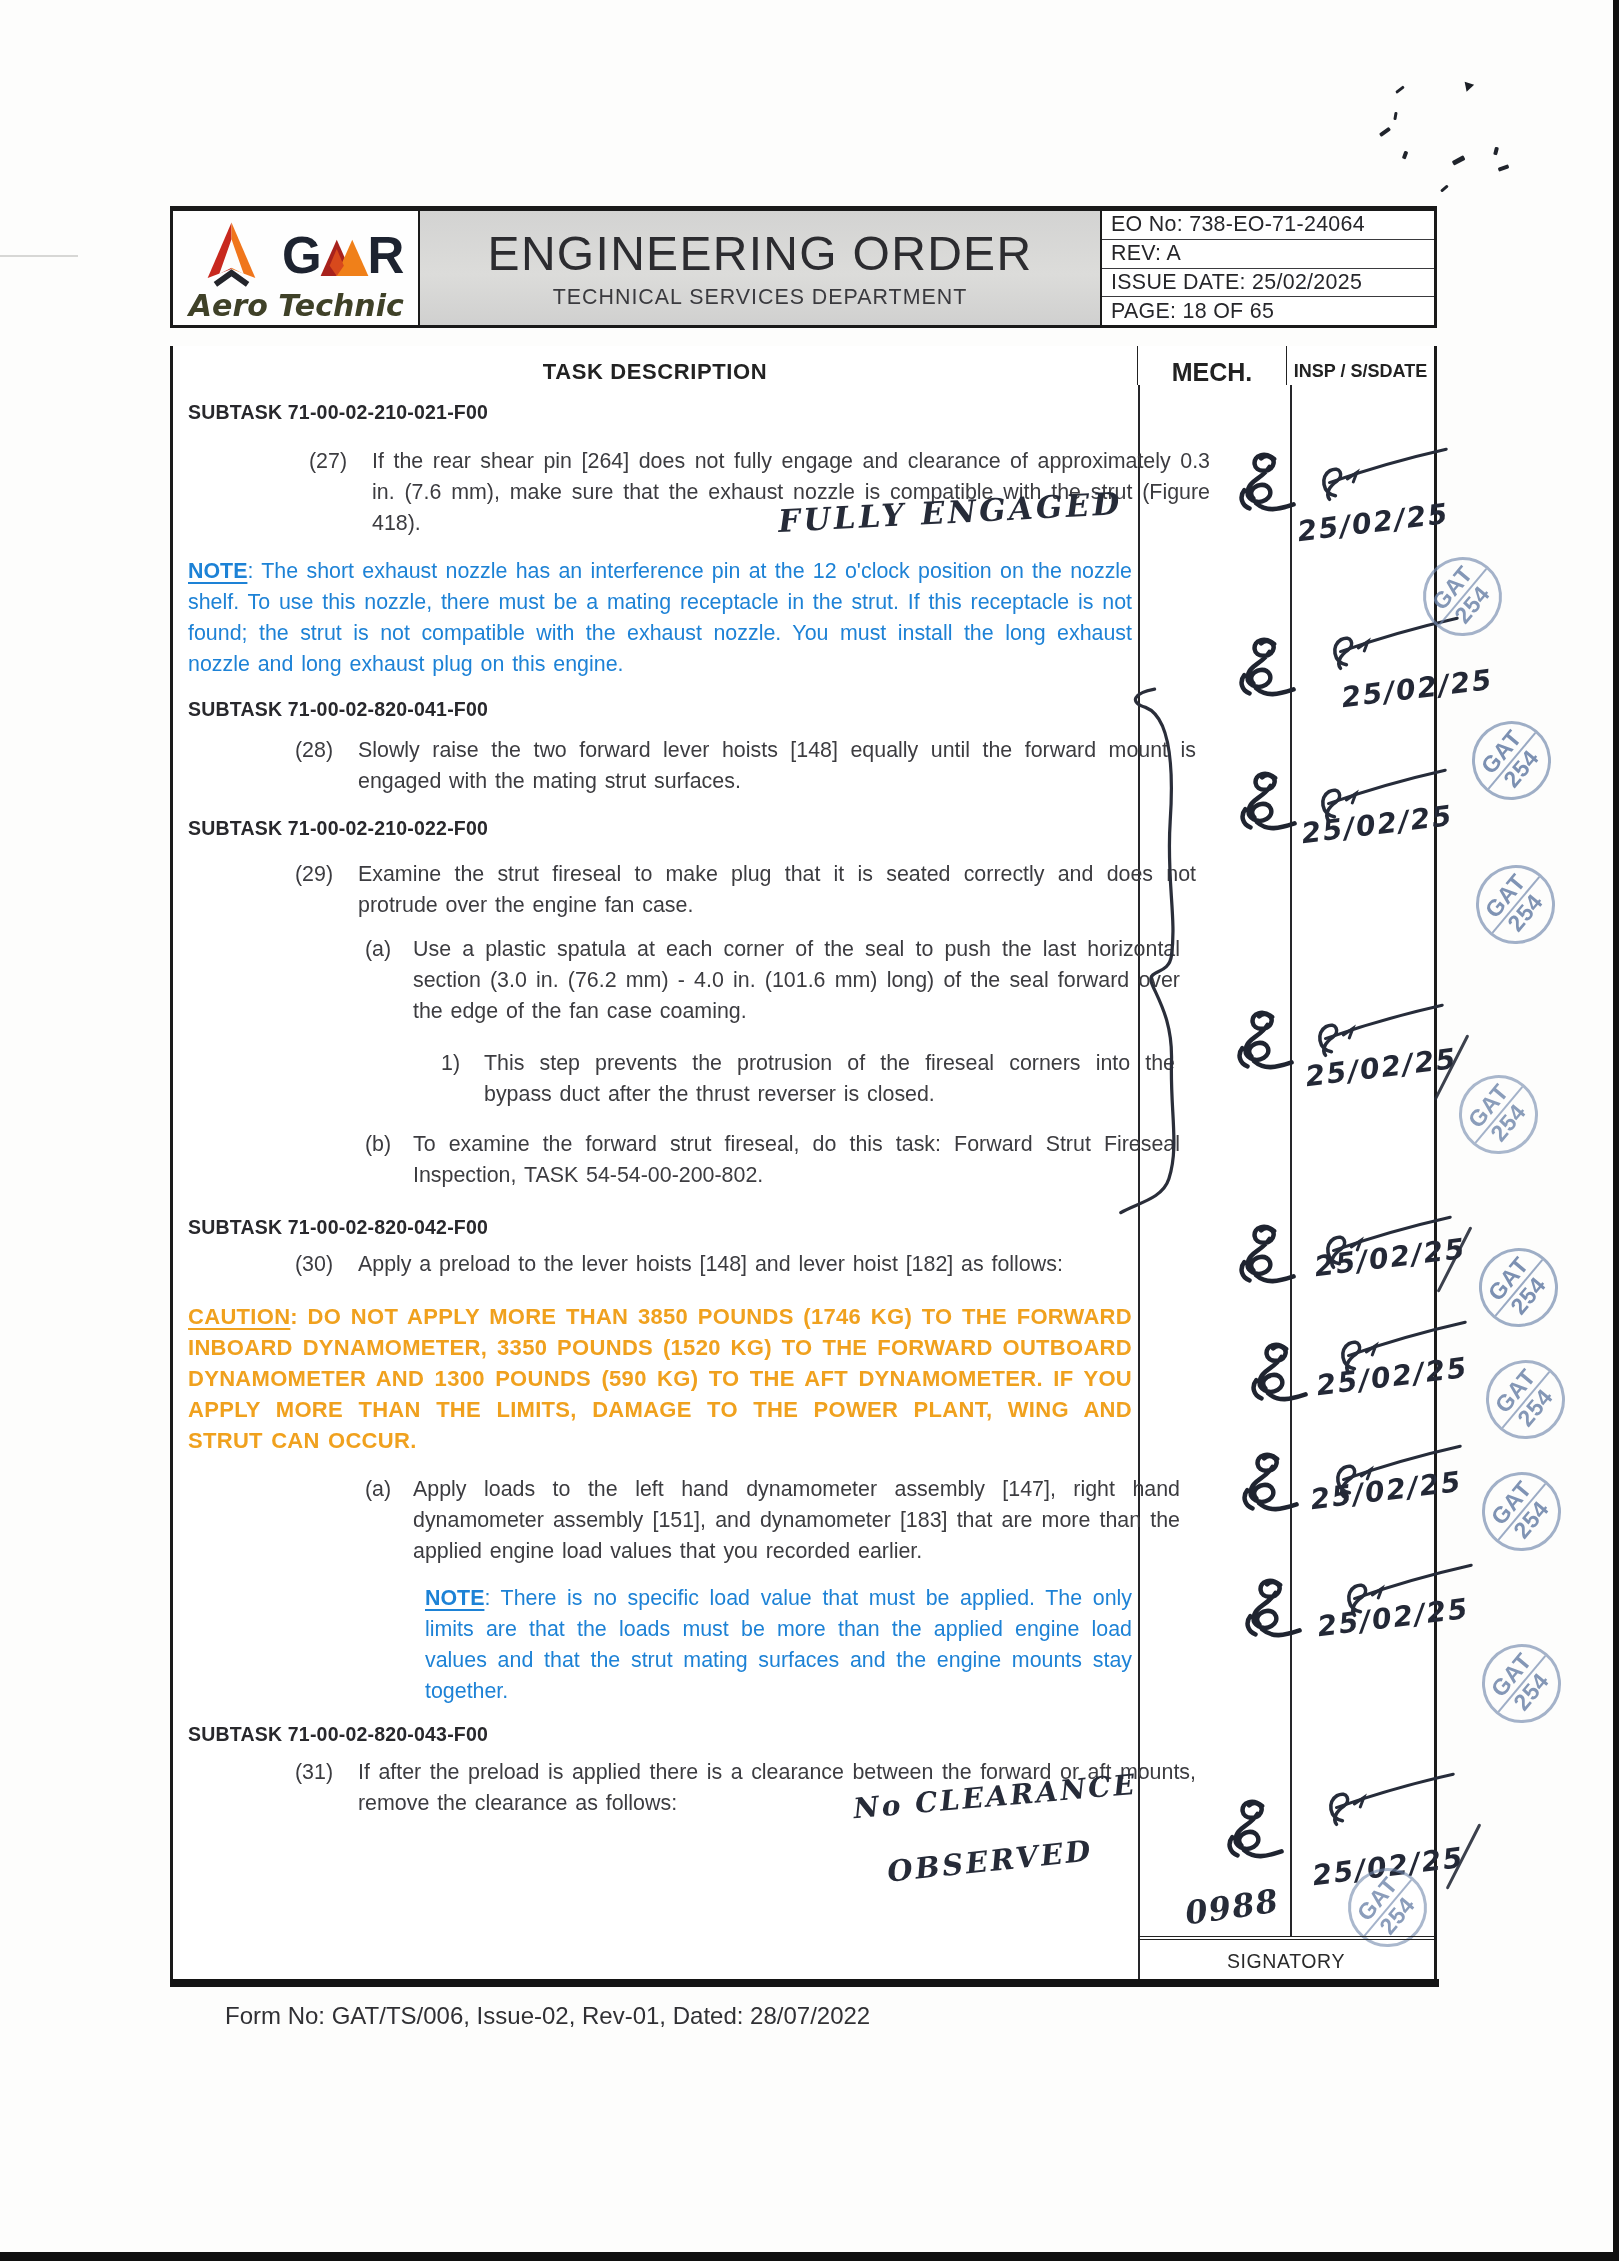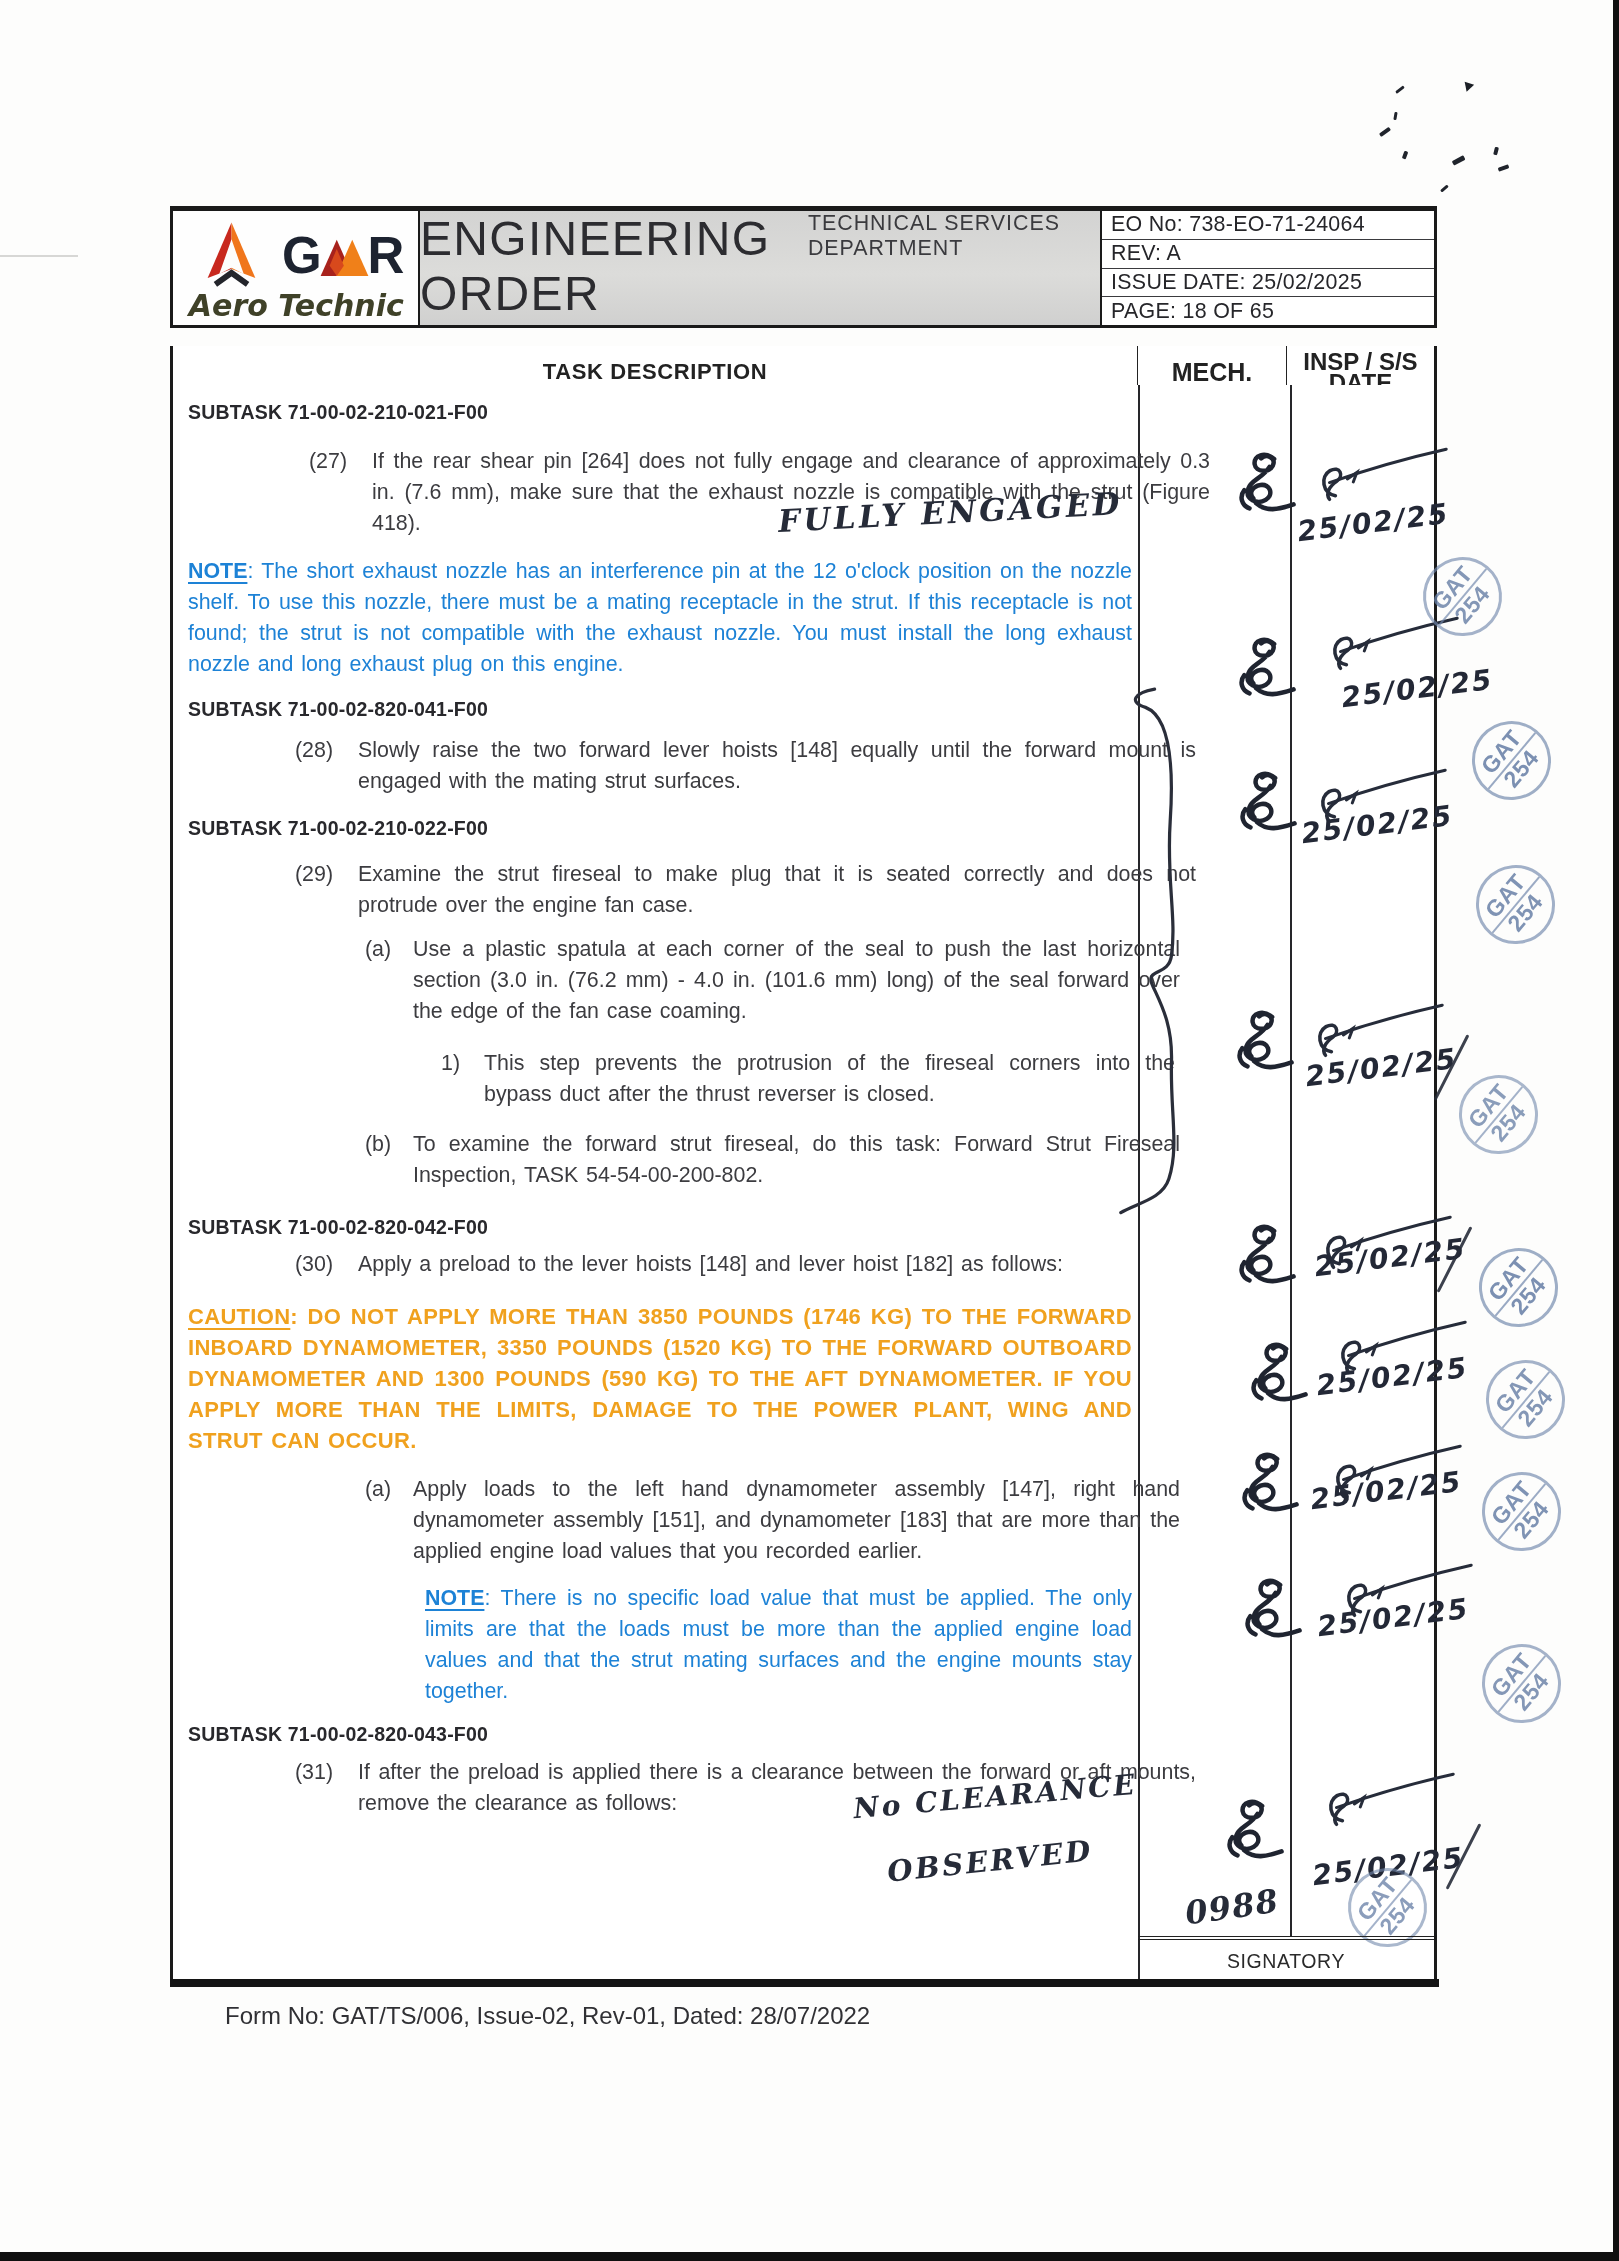--- a/index.html
+++ b/index.html
@@ -10,38 +10,38 @@
   .edge-right{position:absolute;right:0;top:0;width:7.1px;height:2261px;background:#101010;}
   .edge-bottom{position:absolute;left:0;top:2252px;width:1620px;height:9.7px;background:#101010;}
   .scan-line{position:absolute;left:0;top:255px;width:78px;height:1.9px;background:#d7d7d5;}
 
   .speck{position:absolute;background:#20242c;border-radius:1.3px;}
   .speck-tri{position:absolute;width:0;height:0;border-left:5.8px solid transparent;border-right:5.8px solid transparent;border-top:9px solid #1c2026;transform:rotate(18deg);}
 
   
   .hdr{position:absolute;left:170px;top:206px;width:1267px;height:122px;border:3.2px solid #1a1a1a;border-top-width:5.2px;display:flex;box-sizing:border-box;background:#fff;}
   .hdr-logo{width:247px;border-right:2.6px solid #1a1a1a;position:relative;box-sizing:border-box;background:#fefefe;}
-  .hdr-mid{flex:1;border-right:2.6px solid #1a1a1a;box-sizing:border-box;background:linear-gradient(180deg,#d3d3d2,#dcdcda 55%,#d0d0cf);display:flex;flex-direction:row;justify-content:center;gap:3.9px;}
+  .hdr-mid{flex:1;border-right:2.6px solid #1a1a1a;box-sizing:border-box;background:linear-gradient(180deg,#d3d3d2,#dcdcda 55%,#d0d0cf);display:flex;flex-direction:column;align-items:center;justify-content:center;gap:3.9px;}
   .hdr-meta{width:332px;box-sizing:border-box;display:flex;flex-direction:column;}
   .hdr-meta .mrow{flex:1;display:flex;align-items:center;padding-left:9px;font-size:21.4px;color:#26262a;border-bottom:1.9px solid #3a3a3e;letter-spacing:0.3px;}
   .hdr-meta .mrow:last-child{border-bottom:none;}
   .eo-title{font-size:48px;color:#2c2c30;letter-spacing:1.3px;font-weight:500;}
   .eo-sub{font-size:21.4px;color:#3a3a3e;letter-spacing:1px;}
 
   
   .logo-mark{position:absolute;left:23.4px;top:9px;}
   .logo-gmr{position:absolute;left:109px;top:25px;display:flex;align-items:flex-end;font-weight:800;font-size:51px;line-height:40px;color:#1d2330;letter-spacing:-1.3px;}
   .logo-gmr svg{margin:0 -2.6px 0 -1.3px;}
   .logo-sub{position:absolute;left:7.8px;top:77px;width:231px;text-align:center;font-size:30px;font-weight:800;font-style:italic;color:#3f4128;letter-spacing:0px;font-family:"DejaVu Sans",sans-serif;}
 
   
   .colhdr{position:absolute;left:170px;top:346px;width:1267px;height:57px;border-left:3.2px solid #1a1a1a;border-right:3.2px solid #1a1a1a;border-bottom:5.2px solid #161616;box-sizing:border-box;display:flex;background:#fff;}
   .colhdr .c1{width:965px;display:flex;align-items:center;justify-content:center;font-weight:700;font-size:22px;color:#222;letter-spacing:0.6px;border-right:1.9px solid #222;box-sizing:border-box;}
   .colhdr .c2{width:149px;display:flex;align-items:center;justify-content:center;font-weight:700;font-size:25px;color:#222;border-right:1.9px solid #222;box-sizing:border-box;}
-  .colhdr .c3{flex:1;display:flex;flex-direction:column;align-items:center;justify-content:center;font-weight:700;font-size:24px;line-height:21.4px;color:#222;}
+  .colhdr .c3{flex:1;display:flex;align-items:center;justify-content:center;font-weight:700;font-size:18px;line-height:21.4px;color:#222;}
 
   
   .tbody{position:absolute;left:170px;top:385px;width:1267px;height:1594px;border-left:3.2px solid #1a1a1a;border-right:3.2px solid #1a1a1a;box-sizing:border-box;background:#fff;}
   .vline1{position:absolute;left:965px;top:0;width:1.9px;height:1594px;background:#26262a;}
   .vline2{position:absolute;left:1117px;top:0;width:1.9px;height:1551px;background:#26262a;}
   .sigrow-box{position:absolute;left:965px;right:0;top:1551px;height:42px;border-top:4.5px double #222;display:flex;align-items:center;justify-content:center;font-size:19.5px;color:#2a2a2a;letter-spacing:0.6px;}
   .tbl-bottom{position:absolute;left:170px;top:1979px;width:1269px;height:8.4px;background:#141414;}
 
   
   .para{position:absolute;font-size:21.4px;line-height:31px;color:#3c3c40;text-align:justify;word-spacing:1.9px;}

